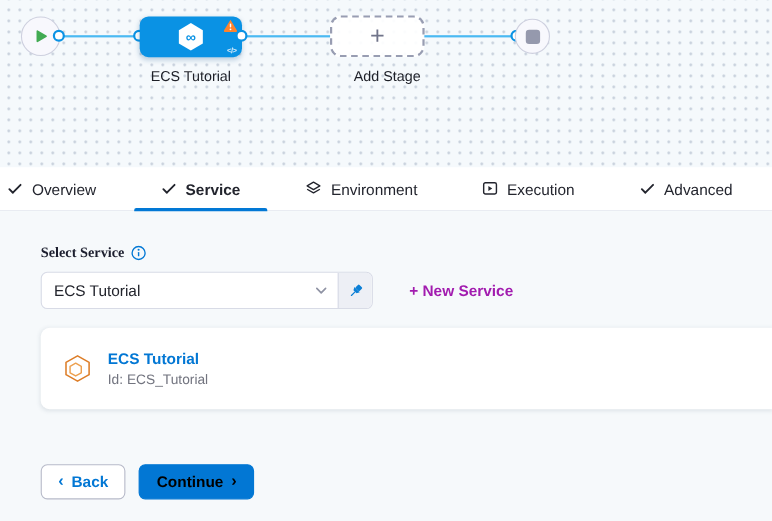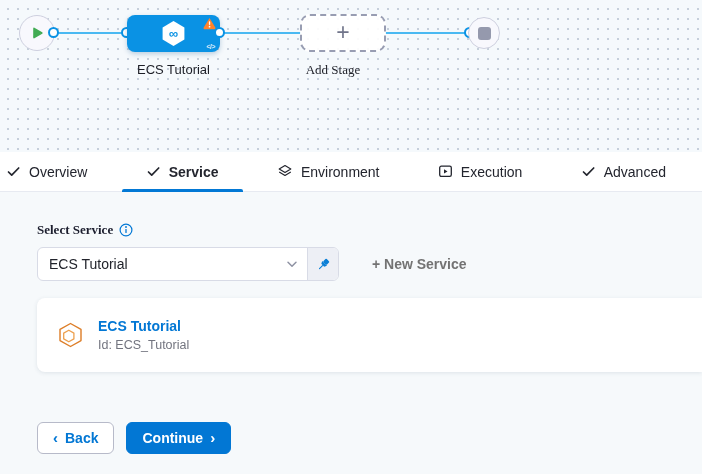--- a/index.html
+++ b/index.html
@@ -37,21 +37,21 @@
   }
   .warn-badge{position:absolute;top:2px;right:4px;line-height:0;}
   .code-glyph{
     position:absolute;right:5px;bottom:2px;font-size:7px;font-weight:bold;
     color:#d9edfb;letter-spacing:-0.5px;
   }
   .node-label{
     position:absolute;top:62px;font-size:13px;color:#1d1f27;text-align:center;
   }
   .stage-label{left:97px;width:153px;}
-  .addstage-label{left:273px;width:120px;font-family:Liberation Serif, serif;}
+  .addstage-label{left:292px;width:120px;}
   .add-stage{
     position:absolute;left:300px;top:14px;width:86px;height:38px;box-sizing:border-box;
     border:2px dashed #989db2;border-radius:10px;background:rgba(255,255,255,.92);
     display:flex;align-items:center;justify-content:center;cursor:pointer;
   }
   .plus-glyph{font-size:23px;font-weight:300;color:#70748a;line-height:1;margin-top:-2px;}
   
   .tabbar{
     height:40px;background:#fff;border-bottom:1px solid #e7eaf1;
     display:flex;align-items:stretch;justify-content:space-between;
@@ -80,36 +80,36 @@
   }
   .select-display{
     flex:1;display:flex;align-items:center;padding-left:11px;font-size:14px;
     color:#22242c;cursor:pointer;
   }
   .select-display svg{margin-left:auto;margin-right:9px;}
   .pin-btn{
     width:30px;background:#edeff5;border-left:1px solid #d8dbe6;display:flex;
     align-items:center;justify-content:center;cursor:pointer;
   }
-  .new-service{font-size:14px;font-weight:bold;color:#737373;cursor:pointer;}
+  .new-service{font-size:14px;font-weight:bold;color:#a21caf;cursor:pointer;}
   .service-card{
     margin-top:17px;height:74px;background:#fff;border-radius:8px 0 0 8px;
     box-shadow:0 1px 4px rgba(50,70,100,.12);display:flex;align-items:center;
     gap:15px;padding-left:21px;box-sizing:border-box;cursor:pointer;
   }
   .card-title{font-size:14px;font-weight:bold;color:#0277d4;line-height:1.2;}
   .card-id{font-size:12.5px;color:#72747f;margin-top:3px;}
   .footer{margin-top:50px;display:flex;gap:12px;}
   .btn{
     height:32px;padding:0 15px;border-radius:6px;font-size:14px;font-weight:bold;
     display:inline-flex;align-items:center;gap:7px;cursor:pointer;box-sizing:border-box;
     font-family:"Liberation Sans",sans-serif;
   }
   .btn-back{background:#fff;border:1px solid #b7bac9;color:#0277d4;}
-  .btn-continue{background:#0277d4;border:1px solid #0277d4;color:#ffffff;}
+  .btn-continue{background:#0277d4;border:1px solid #0277d4;color:#000000;}
   .btn .chev{font-size:15px;line-height:1;margin-top:-1px;}
 </style>
 </head>
 <body>
 
 <div class="app">
 
   <div class="canvas">
     <div class="pipe-line line-1"></div>
     <div class="pipe-line line-2"></div>

